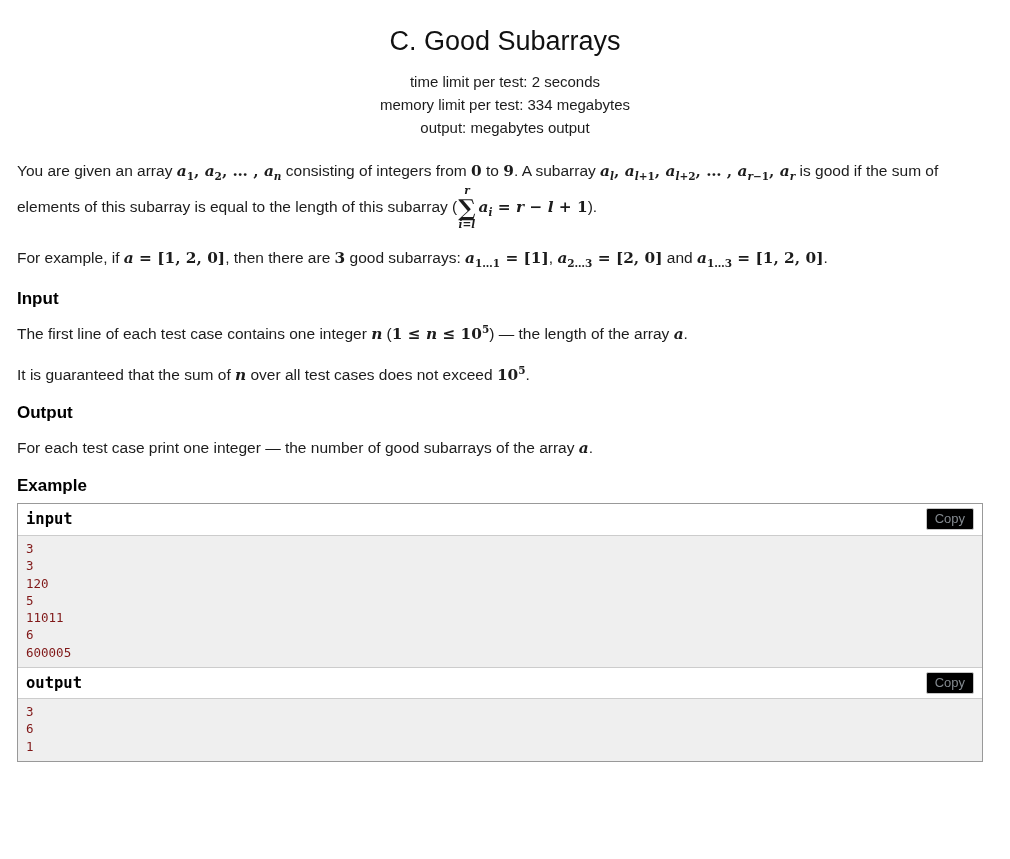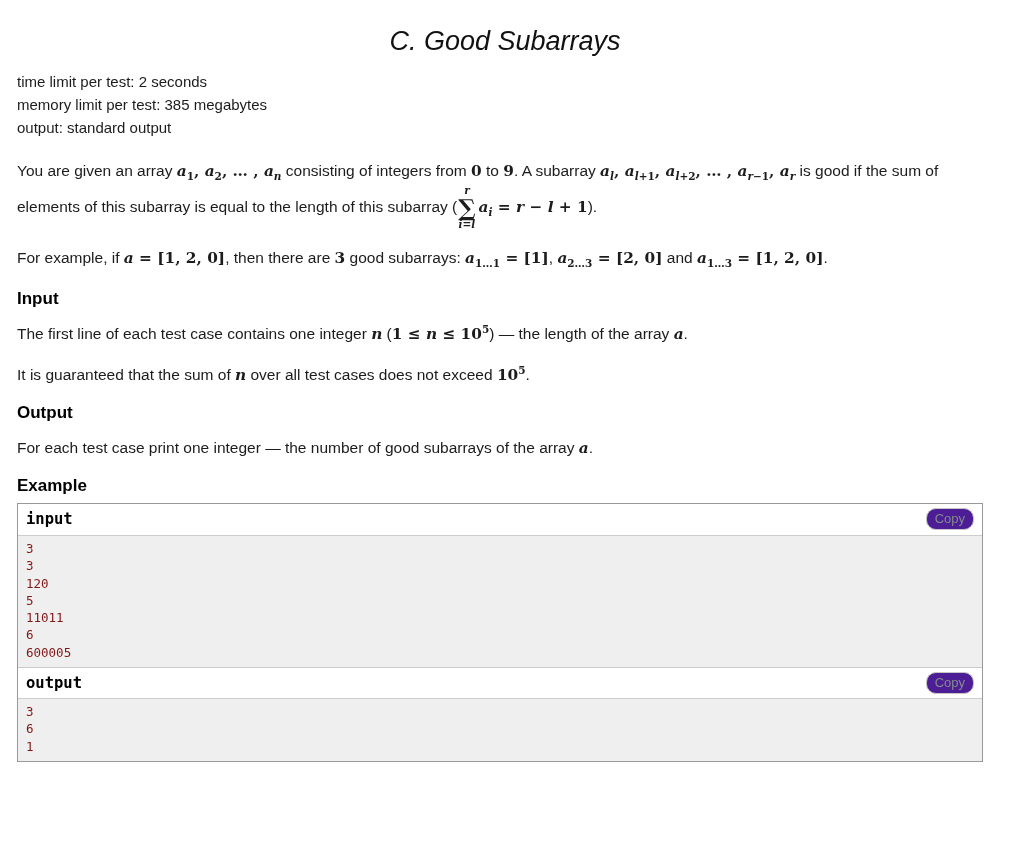--- a/index.html
+++ b/index.html
@@ -21,24 +21,23 @@
   .page{padding:0 17px 10px 17px;}
 
   
   .problem-title{
     font-size:27px;
     font-weight:normal;
     text-align:center;
     margin:26px 0 13px 0;
     line-height:1.15;
     color:#111;
-    font-style:italic;
   }
   .prop-line{
-    text-align:left;
+    text-align:center;
     font-size:15px;
     line-height:23px;
     color:#1c1c1c;
   }
   .props{margin-bottom:19px;}
 
   
   p.stmt{margin:12px 0 15px 0;line-height:1.62;}
 
   
@@ -92,23 +91,23 @@
   .sample-label{
     font-family:"DejaVu Sans Mono", monospace;
     font-weight:bold;
     font-size:15.5px;
     color:#000;
   }
   .copy-btn{
     font-family:"Liberation Sans", sans-serif;
     font-size:13px;
     color:var(--copy-text);
-    background:#4c1d95;
+    background:#000000;
     border:1px solid var(--copy-border);
-    border-radius:10px;
+    border-radius:2px;
     padding:2px 8px 3px 8px;
     cursor:pointer;
   }
   .sample-pre{
     margin:0;
     padding:4px 8px 6px 8px;
     background:var(--sample-background);
     color:var(--sample-text);
     font-family:"DejaVu Sans Mono", monospace;
     font-size:12.5px;
@@ -118,22 +117,22 @@
 </style>
 </head>
 <body>
 
 <div class="page">
 
   <div class="header">
     <div class="problem-title">C. Good Subarrays</div>
     <div class="props">
       <div class="prop-line">time limit per test: 2 seconds</div>
-      <div class="prop-line">memory limit per test: 385 megabytes</div>
-      <div class="prop-line">output: standard output</div>
+      <div class="prop-line">memory limit per test: 334 megabytes</div>
+      <div class="prop-line">output: megabytes output</div>
     </div>
   </div>
 
   <div class="statement">
     <p class="stmt">You are given an array <span class="math"><i>a</i><sub>1</sub></span><span class="math">, </span><span class="math"><i>a</i><sub>2</sub></span><span class="math">, … , </span><span class="math"><i>a</i><sub><i>n</i></sub></span> consisting of integers from <span class="math">0</span> to <span class="math">9</span>. A subarray <span class="math"><i>a</i><sub><i>l</i></sub></span><span class="math">, </span><span class="math"><i>a</i><sub><i>l</i>+1</sub></span><span class="math">, </span><span class="math"><i>a</i><sub><i>l</i>+2</sub></span><span class="math">, … , </span><span class="math"><i>a</i><sub><i>r</i>−1</sub></span><span class="math">, </span><span class="math"><i>a</i><sub><i>r</i></sub></span> is good if the sum of elements of this subarray is equal to the length of this subarray (<span class="bigop">
           <span class="lim"><i>r</i></span>
           <span class="op">∑</span>
           <span class="lim"><i>i</i>=<i>l</i></span>
         </span><span class="math"><i>a</i><sub><i>i</i></sub></span><span class="math"> = <i>r</i> − <i>l</i> + 1</span>).</p>
     <p class="stmt">For example, if <span class="math"><i>a</i> = [1, 2, 0]</span>, then there are <span class="math">3</span> good subarrays: <span class="math"><i>a</i><sub>1…1</sub></span><span class="math"> = [1]</span>, <span class="math"><i>a</i><sub>2…3</sub></span><span class="math"> = [2, 0]</span> and <span class="math"><i>a</i><sub>1…3</sub></span><span class="math"> = [1, 2, 0]</span>.</p>

